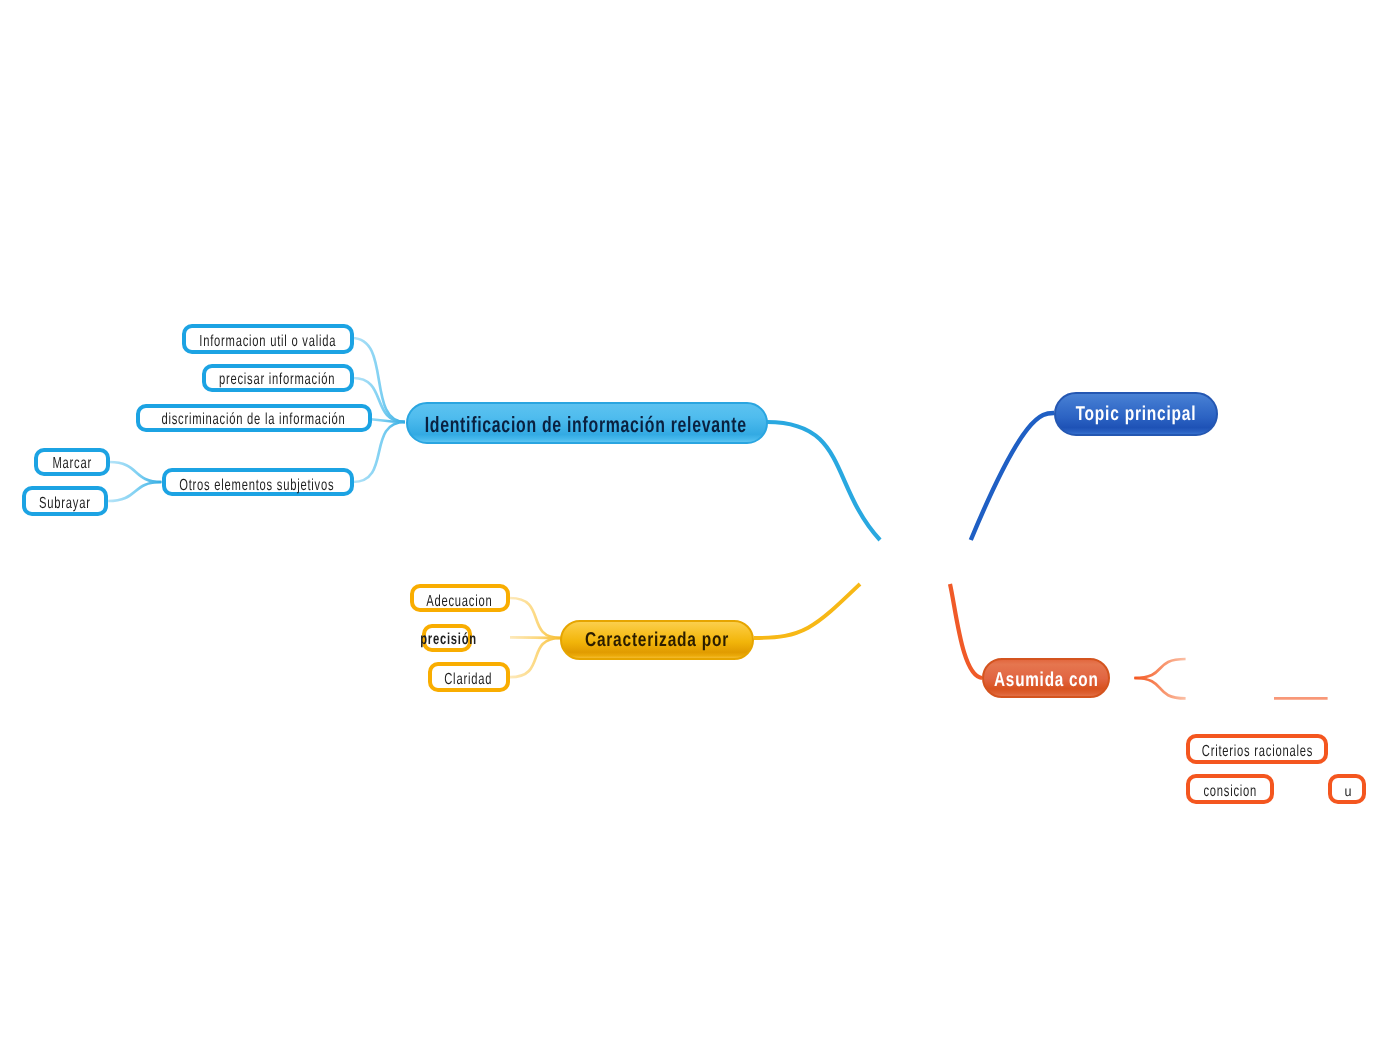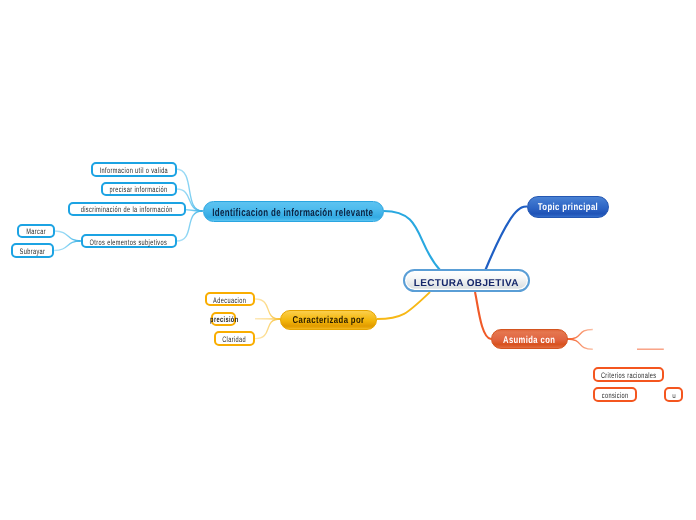--- a/index.html
+++ b/index.html
@@ -88,37 +88,34 @@
 
     <path d="M255,299 C274,299 262,319 280.3,319" fill="none" stroke="url(#gy)" stroke-width="1.35"></path>
     <path d="M255,318.7 C266,318.7 269,319 280.3,319" fill="none" stroke="url(#gy)" stroke-width="1.35"></path>
     <path d="M255,338.6 C274,338.6 262,319 280.3,319" fill="none" stroke="url(#gy)" stroke-width="1.35"></path>
 
     <path d="M567.2,339 C584,339 576,329.5 592.8,329.5" fill="none" stroke="url(#gr)" stroke-width="1.35"></path>
     <path d="M567.2,339 C584,339 576,349.2 592.8,349.2" fill="none" stroke="url(#gr)" stroke-width="1.35"></path>
     <path d="M637,349.2 L663.8,349.2" fill="none" stroke="#f89878" stroke-width="1.35"></path>
   </svg>
 
-  <div class="node n-central" style="left:403px;top:269.1px;width:126.5px;height:23px;">
-    <span>LECTURA OBJETIVA</span>
-  </div>
 
   <div class="node n-blue-main" style="left:202.5px;top:201px;width:181px;height:20.5px;">
     <span>Identificacion de información relevante</span>
   </div>
 
   <div class="node n-blue-dark" style="left:526.8px;top:195.5px;width:82px;height:22px;">
     <span>Topic principal</span>
   </div>
 
   <div class="node n-yellow-main" style="left:280.3px;top:309.5px;width:97px;height:20px;border-radius:10px;">
     <span>Caracterizada por</span>
   </div>
 
-  <div class="node n-red-main" style="left:490.7px;top:329px;width:77px;height:20px;text-align:center;">
+  <div class="node n-red-main" style="left:490.7px;top:329px;width:64px;height:20px;text-align:center;">
     <span>Asumida con</span>
   </div>
 
   <div class="node n-leaf blue" style="left:90.5px;top:162px;width:86px;height:14.5px;">
     <span>Informacion util o valida</span>
   </div>
   <div class="node n-leaf blue" style="left:100.8px;top:181.5px;width:76px;height:14.5px;">
     <span>precisar información</span>
   </div>
   <div class="node n-leaf blue" style="left:68px;top:201.5px;width:118px;height:14.5px;">

